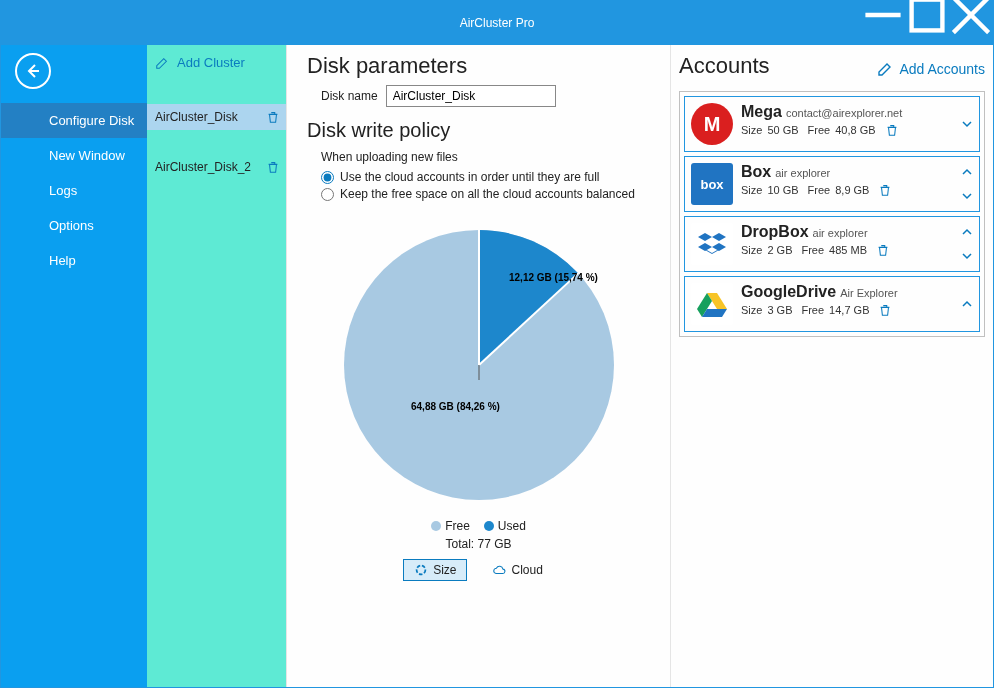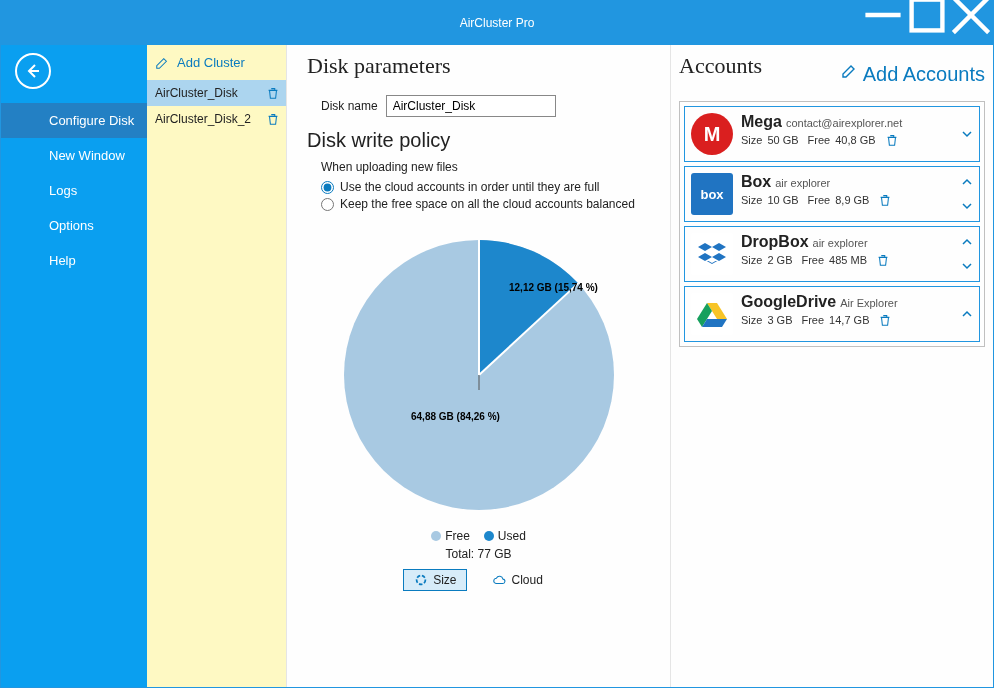--- a/index.html
+++ b/index.html
@@ -8,48 +8,48 @@
 .titlebar { height: 44px; background: #2196e0; color: #fff; display: flex; align-items: center; justify-content: center; position: relative; }
 .titlebar-text { font-size: 12px; font-weight: 400; }
 .win-controls { position: absolute; right: 0; top: 0; display: flex; height: 28px; }
 .win-btn { width: 44px; display: flex; align-items: center; justify-content: center; color: #fff; }
 .content { flex: 1; display: flex; overflow: hidden; }
 .sidebar { width: 146px; background: #0a9ff0; color: #fff; display: flex; flex-direction: column; padding-top: 4px; }
 .back-btn { width: 36px; height: 36px; border: 2px solid #fff; border-radius: 50%; margin: 4px 0 14px 14px; display: flex; align-items: center; justify-content: center; }
 .back-btn svg { width: 16px; height: 16px; }
 .nav-item { padding: 10px 0 10px 48px; font-size: 13px; cursor: pointer; }
 .nav-item.active { background: #2380c4; }
-.cluster-list { width: 140px; background: #fef9c3; border-right: 1px solid #e5e5e5; display: flex; flex-direction: column; }
+.cluster-list { width: 140px; background: #5eead4; border-right: 1px solid #e5e5e5; display: flex; flex-direction: column; gap: 24px; }
 .add-cluster { display: flex; align-items: center; gap: 8px; padding: 10px 8px; color: #0a7bbf; font-size: 13px; }
 .add-cluster svg { width: 14px; height: 14px; }
 .cluster-item { display: flex; align-items: center; justify-content: space-between; padding: 6px 6px 6px 8px; font-size: 12px; cursor: pointer; }
 .cluster-item.selected { background: #acd5ef; }
 .trash-icon { width: 14px; height: 14px; color: #0a7bbf; }
 .main { flex: 1; background: #fefefe; padding: 8px 20px; overflow-y: auto; }
-h1 { font-size: 22px; font-weight: 400; margin-bottom: 16px; font-family: Liberation Serif, serif; }
+h1 { font-size: 22px; font-weight: 400; margin-bottom: 6px; }
 h2 { font-size: 20px; font-weight: 400; margin: 12px 0 8px; }
 .form-row { display: flex; align-items: center; gap: 8px; margin-left: 14px; }
 .form-row label { font-size: 12px; }
 .form-row input[type=text] { border: 1px solid #888; padding: 3px 6px; font-size: 12px; width: 170px; }
 .subhead { font-size: 12px; margin: 6px 0 6px 14px; }
 .radio-row { display: flex; align-items: center; gap: 6px; font-size: 12px; margin: 3px 0 3px 14px; }
 .radio-row input { accent-color: #0a7bbf; }
 .chart-wrap { margin-top: 14px; display: flex; flex-direction: column; align-items: center; }
 .legend { display: flex; gap: 14px; justify-content: center; font-size: 12px; margin-top: 4px; }
 .leg-item { display: flex; align-items: center; gap: 4px; }
 .dot { width: 10px; height: 10px; border-radius: 50%; }
 .total-row { font-size: 12px; margin-top: 4px; }
 .toggle-row { display: flex; gap: 14px; margin-top: 8px; }
 .toggle-btn { display: flex; align-items: center; gap: 5px; padding: 3px 10px; font-size: 12px; border: 1px solid transparent; cursor: pointer; }
 .toggle-btn.active { border: 1px solid #0a7bbf; background: #d7ecf9; }
 .toggle-btn svg { width: 14px; height: 14px; }
 .accounts { width: 323px; background: #fefefe; border-left: 1px solid #e5e5e5; padding: 8px; }
 .accounts-head { display: flex; align-items: center; justify-content: space-between; margin-bottom: 6px; }
 .accounts-head h1 { font-size: 22px; font-weight: 400; }
-.add-acc { display: flex; align-items: flex-start; gap: 6px; color: #0a7bbf; font-size: 20px; }
+.add-acc { display: flex; align-items: flex-start; gap: 6px; color: #0a7bbf; font-size: 14px; }
 .accounts-box { border: 1px solid #c0c0c0; padding: 4px; display: flex; flex-direction: column; gap: 4px; }
 .acc-card { border: 1.5px solid #2196e0; padding: 6px; display: flex; gap: 8px; position: relative; }
 .acc-icon { width: 42px; height: 42px; border-radius: 3px; display: flex; align-items: center; justify-content: center; color: #fff; font-weight: bold; flex-shrink: 0; }
 .acc-body { flex: 1; font-size: 11px; }
 .acc-line1 { margin-bottom: 2px; }
 .acc-line1 b { font-size: 16px; }
 .acc-line1 span.user { color: #555; margin-left: 4px; }
 .acc-line2 { color: #333; display: flex; gap: 5px; align-items: center; }
 .acc-line2 .val { margin-right: 4px; }
 .acc-actions { display: flex; flex-direction: column; justify-content: space-around; align-items: center; gap: 6px; margin-left: 2px; }

